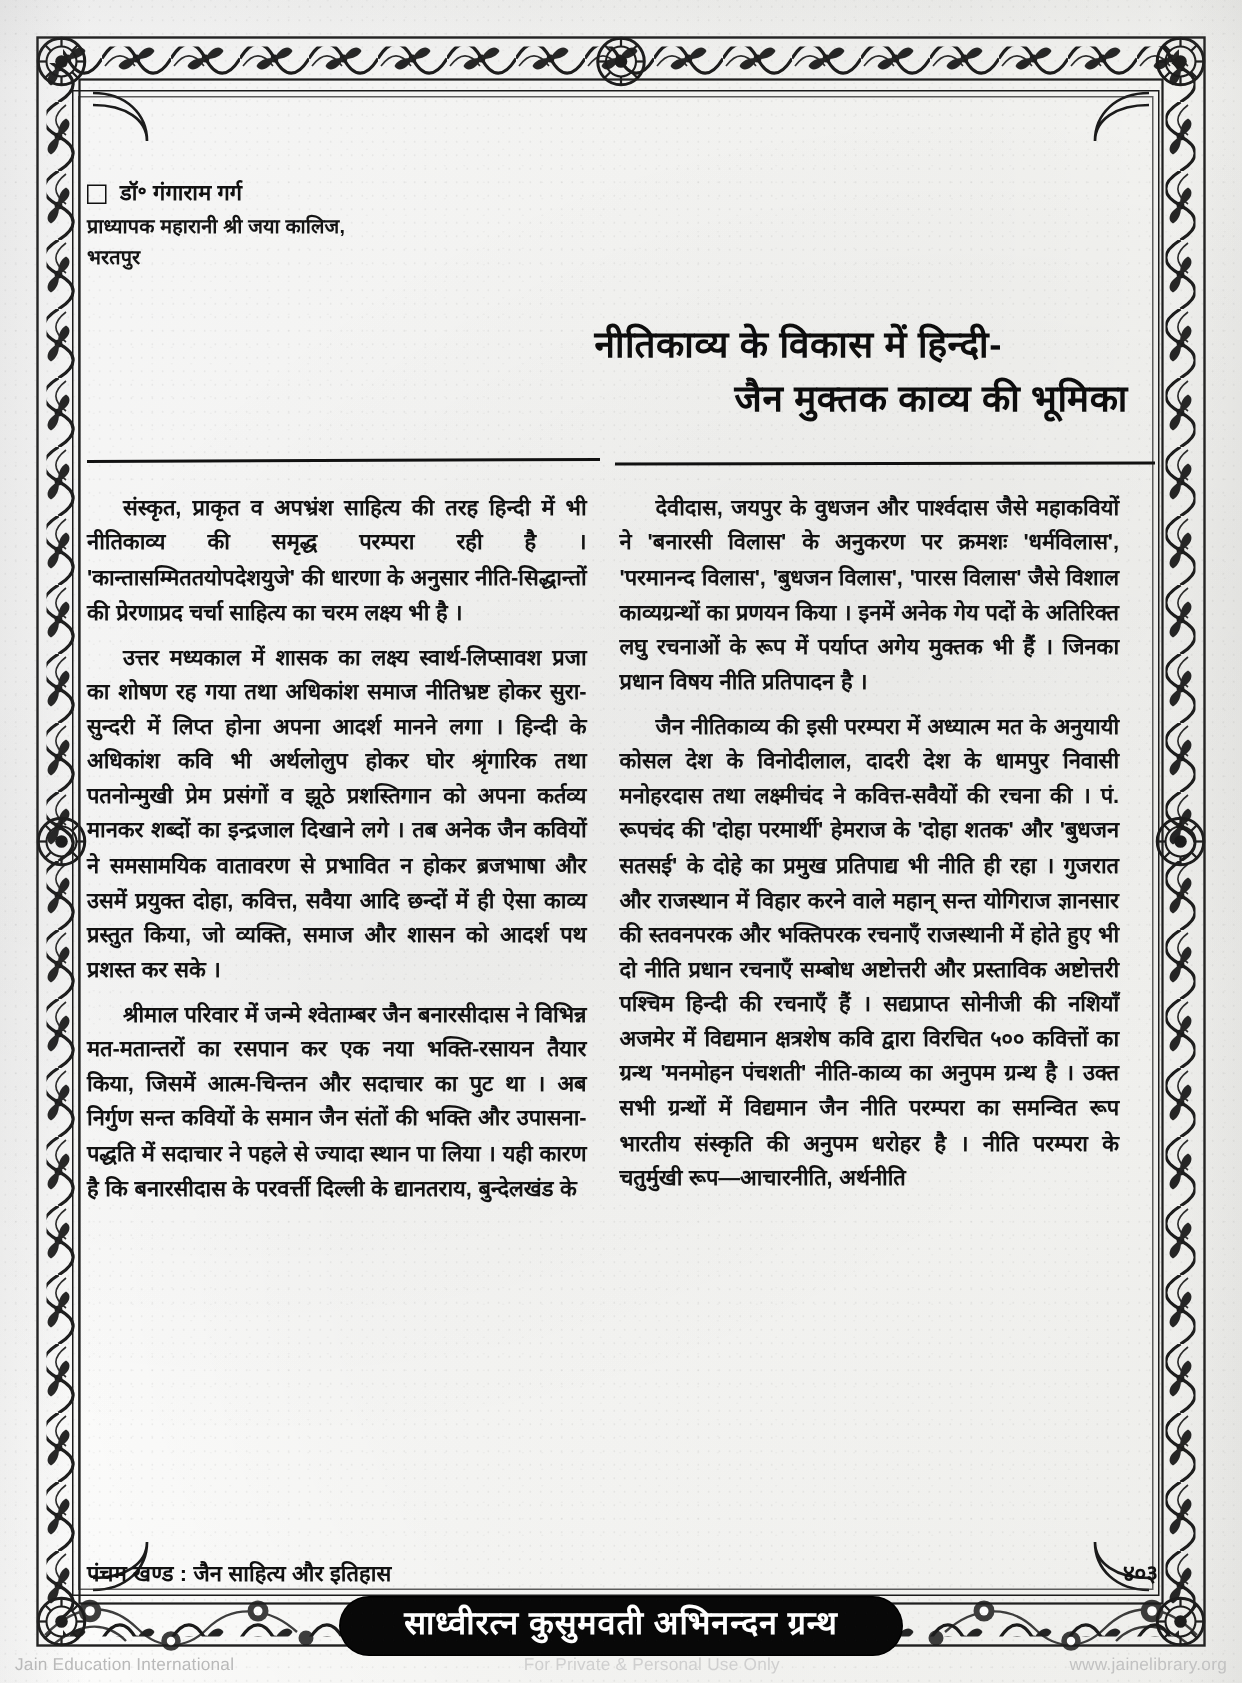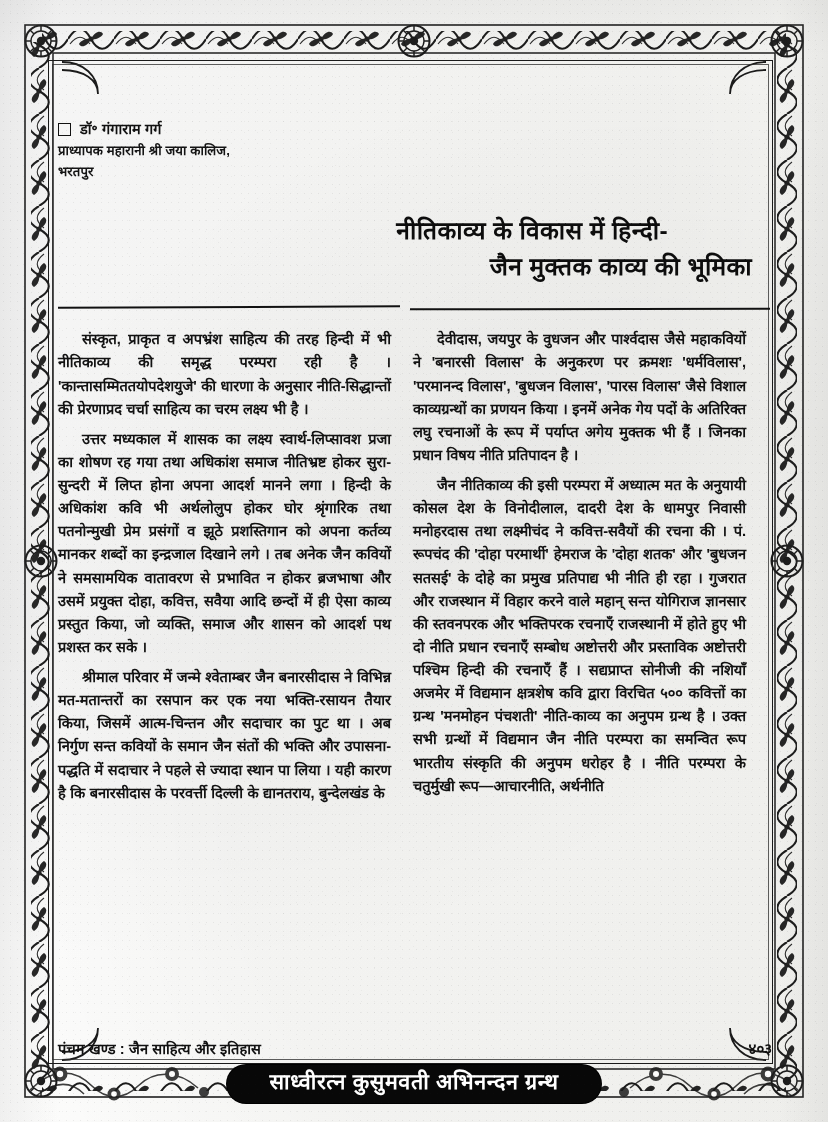--- a/index.html
+++ b/index.html
@@ -306,14 +306,19 @@
     </svg>
   </div>
 
   <div id="banner-wrap">
     <div id="banner">साध्वीरत्न कुसुमवती अभिनन्दन ग्रन्थ</div>
   </div>
 
   <div id="grain"></div>
   <div id="vignette"></div>
 
+  <div id="watermark">
+    <span class="wm-left">Jain Education International</span>
+    <span class="wm-mid">For Private &amp; Personal Use Only</span>
+    <span class="wm-right">www.jainelibrary.org</span>
+  </div>
 
 </div>
 
 </body></html>

